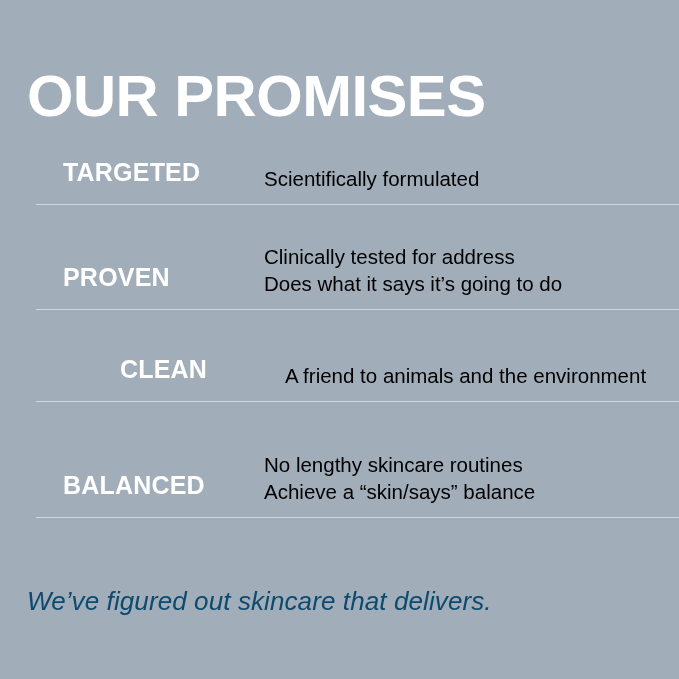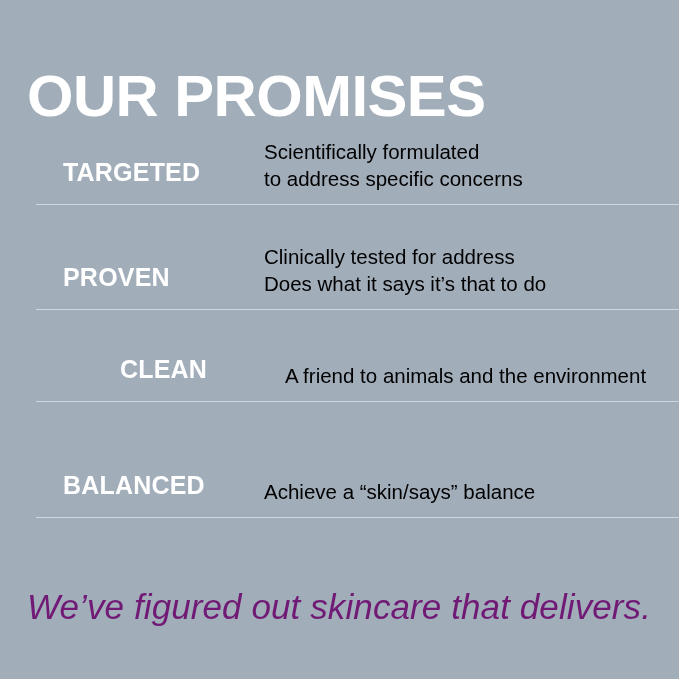--- a/index.html
+++ b/index.html
@@ -86,64 +86,64 @@
 
   .promise-desc .desc-line {
     display: block;
   }
 
   
   .tagline {
     position: absolute;
     left: 27px;
     top: 586px;
-    font-size: 35px;
+    font-size: 26px;
     font-style: italic;
     font-weight: 300;
-    color: #701a75;
+    color: #0c4a6e;
     line-height: 1.2;
     letter-spacing: 0.1px;
     white-space: nowrap;
   }
 </style>
 </head>
 <body style="background: rgb(162, 173, 186);">
 
 <div class="page">
 
   <h1 class="page-title">OUR PROMISES</h1>
 
   <div class="promise-list">
 
     <div class="promise-row row-0" style="border-bottom-color: rgb(207, 215, 224);">
       <div class="promise-label">TARGETED</div>
       <div class="promise-desc">
         <span class="desc-line">Scientifically formulated</span>
-        <span class="desc-line">to address specific concerns</span>
       </div>
     </div>
 
     <div class="promise-row row-1" style="border-bottom-color: rgb(207, 215, 224);">
       <div class="promise-label">PROVEN</div>
       <div class="promise-desc">
         <span class="desc-line">Clinically tested for address</span>
-        <span class="desc-line">Does what it says it’s that to do</span>
+        <span class="desc-line">Does what it says it’s going to do</span>
       </div>
     </div>
 
     <div class="promise-row row-2" style="border-bottom-color: rgb(207, 215, 224);">
       <div class="promise-label">CLEAN</div>
       <div class="promise-desc">
         <span class="desc-line">A friend to animals and the environment</span>
       </div>
     </div>
 
     <div class="promise-row row-3" style="border-bottom-color: rgb(207, 215, 224);">
       <div class="promise-label">BALANCED</div>
       <div class="promise-desc">
+        <span class="desc-line">No lengthy skincare routines</span>
         <span class="desc-line">Achieve a “skin/says” balance</span>
       </div>
     </div>
 
   </div>
 
   <div class="tagline">We’ve figured out skincare that delivers.</div>
 
 </div>
 

